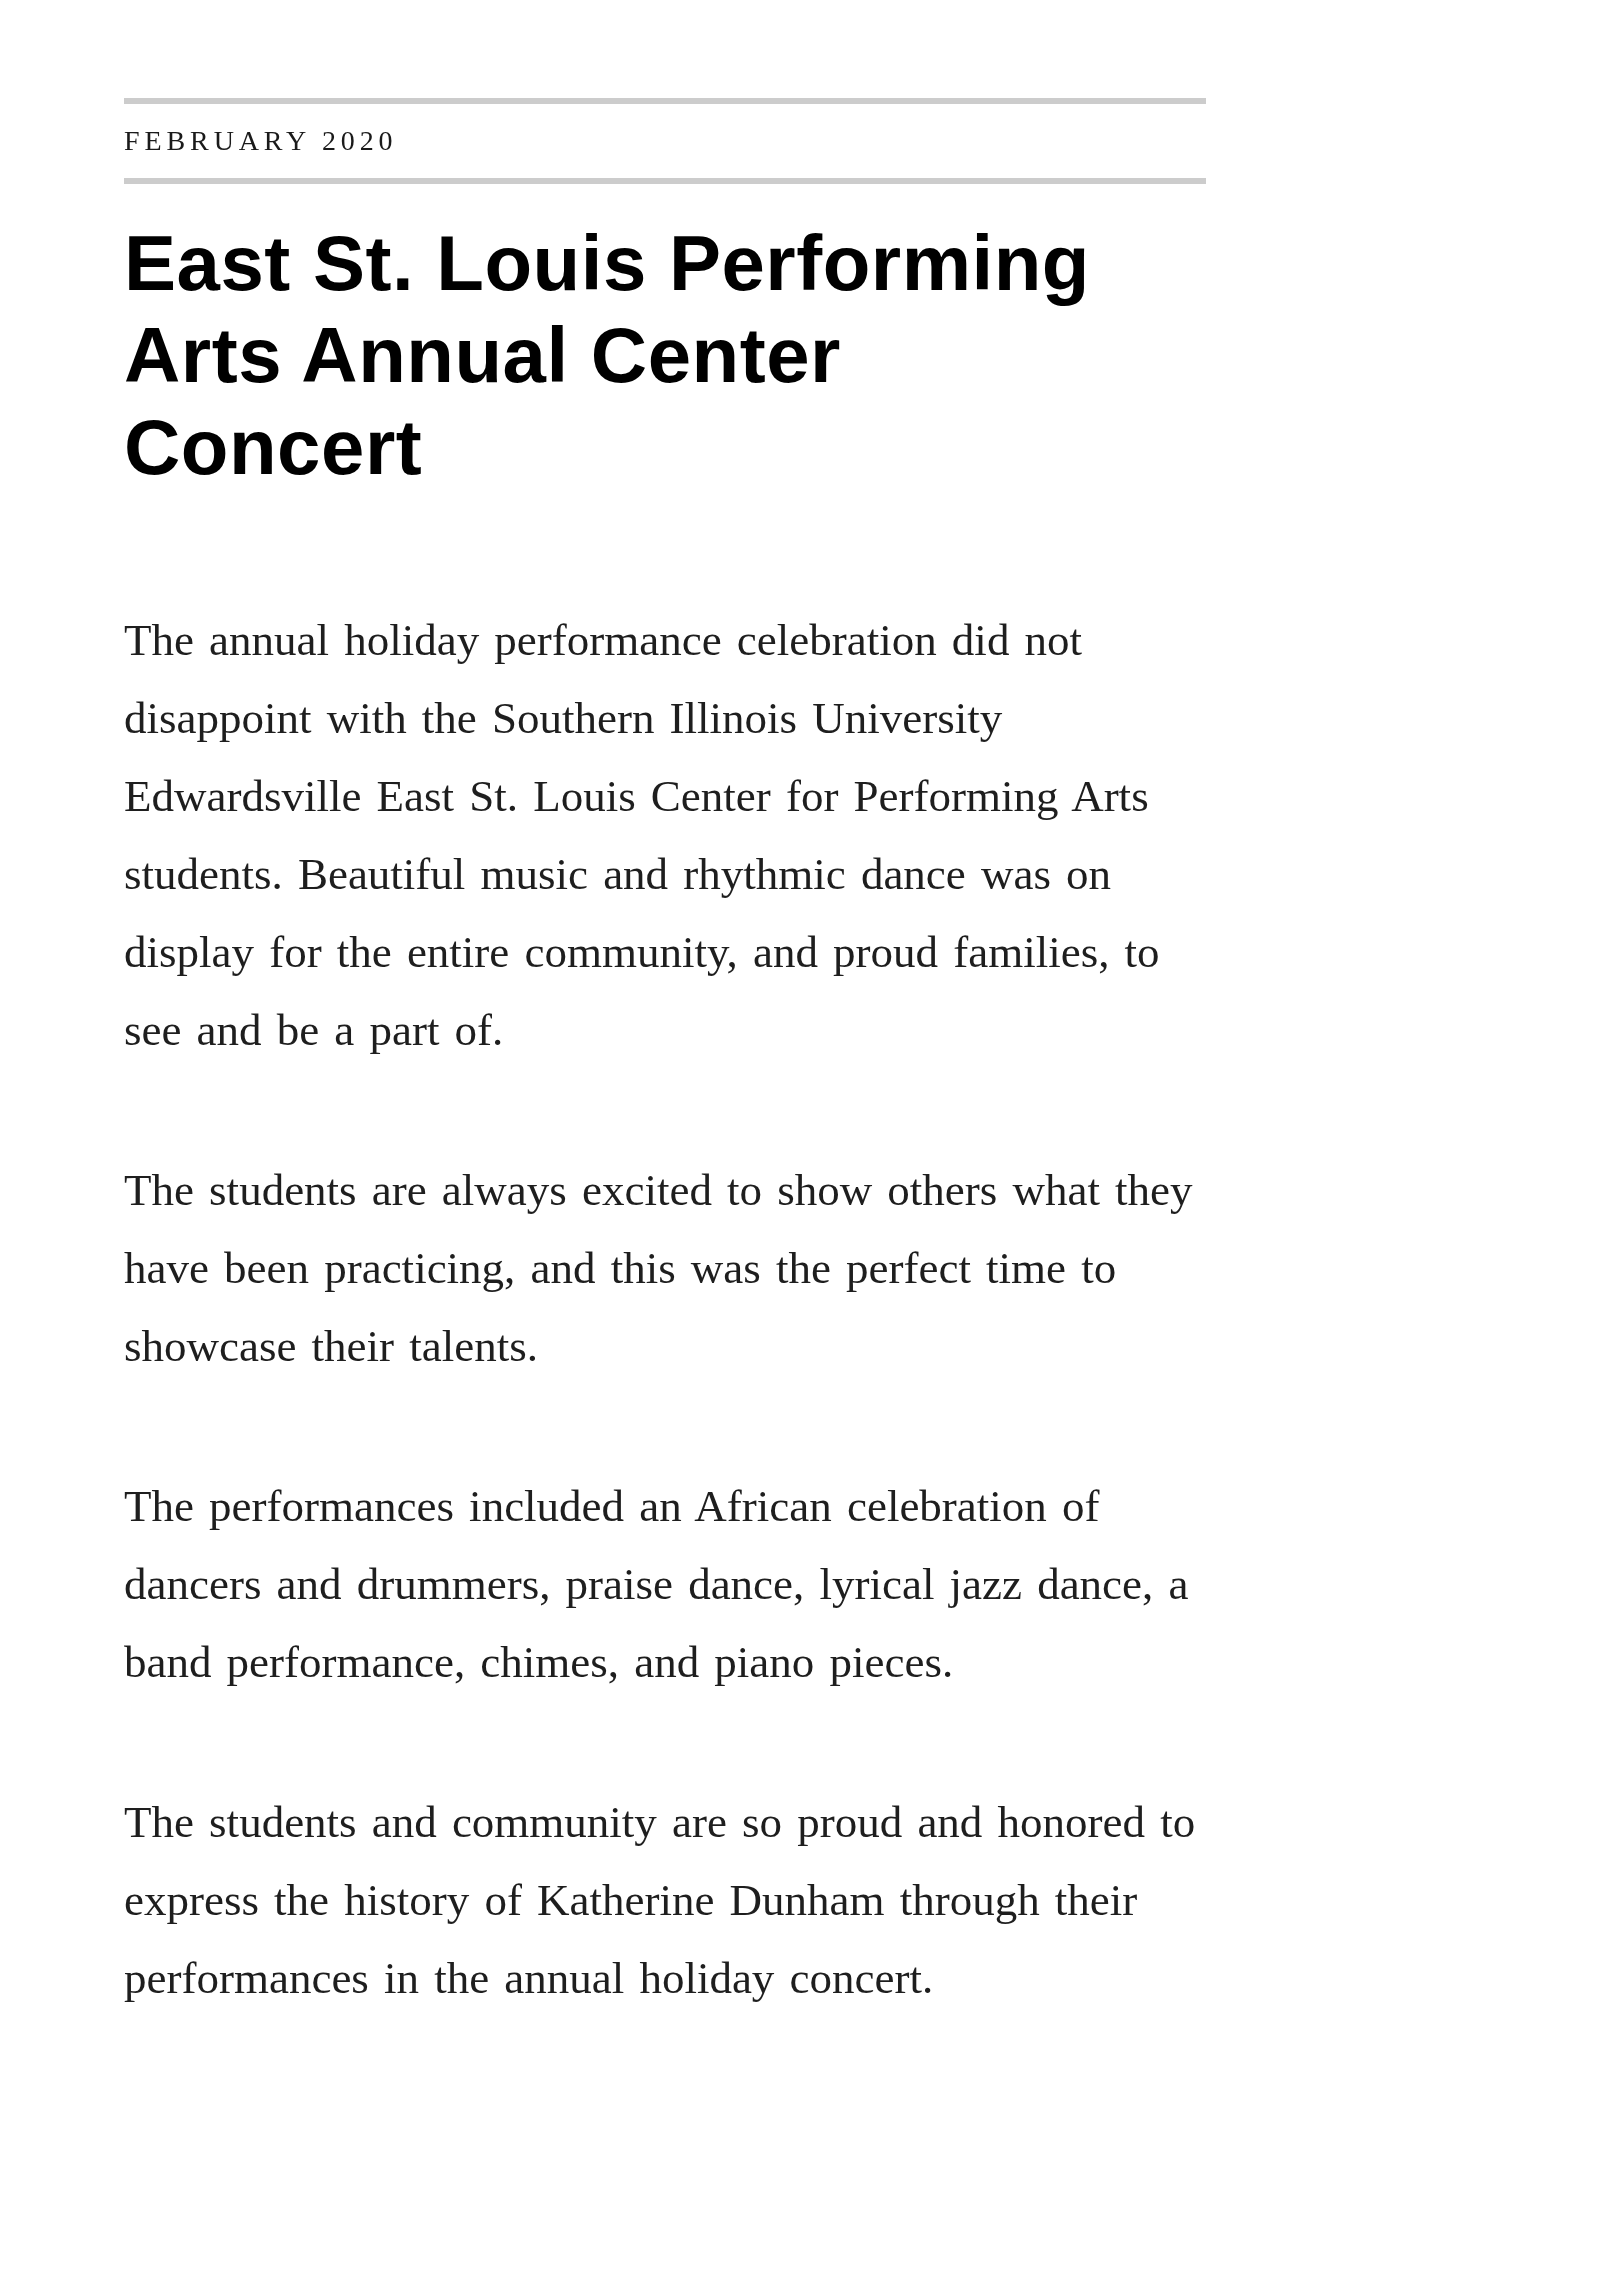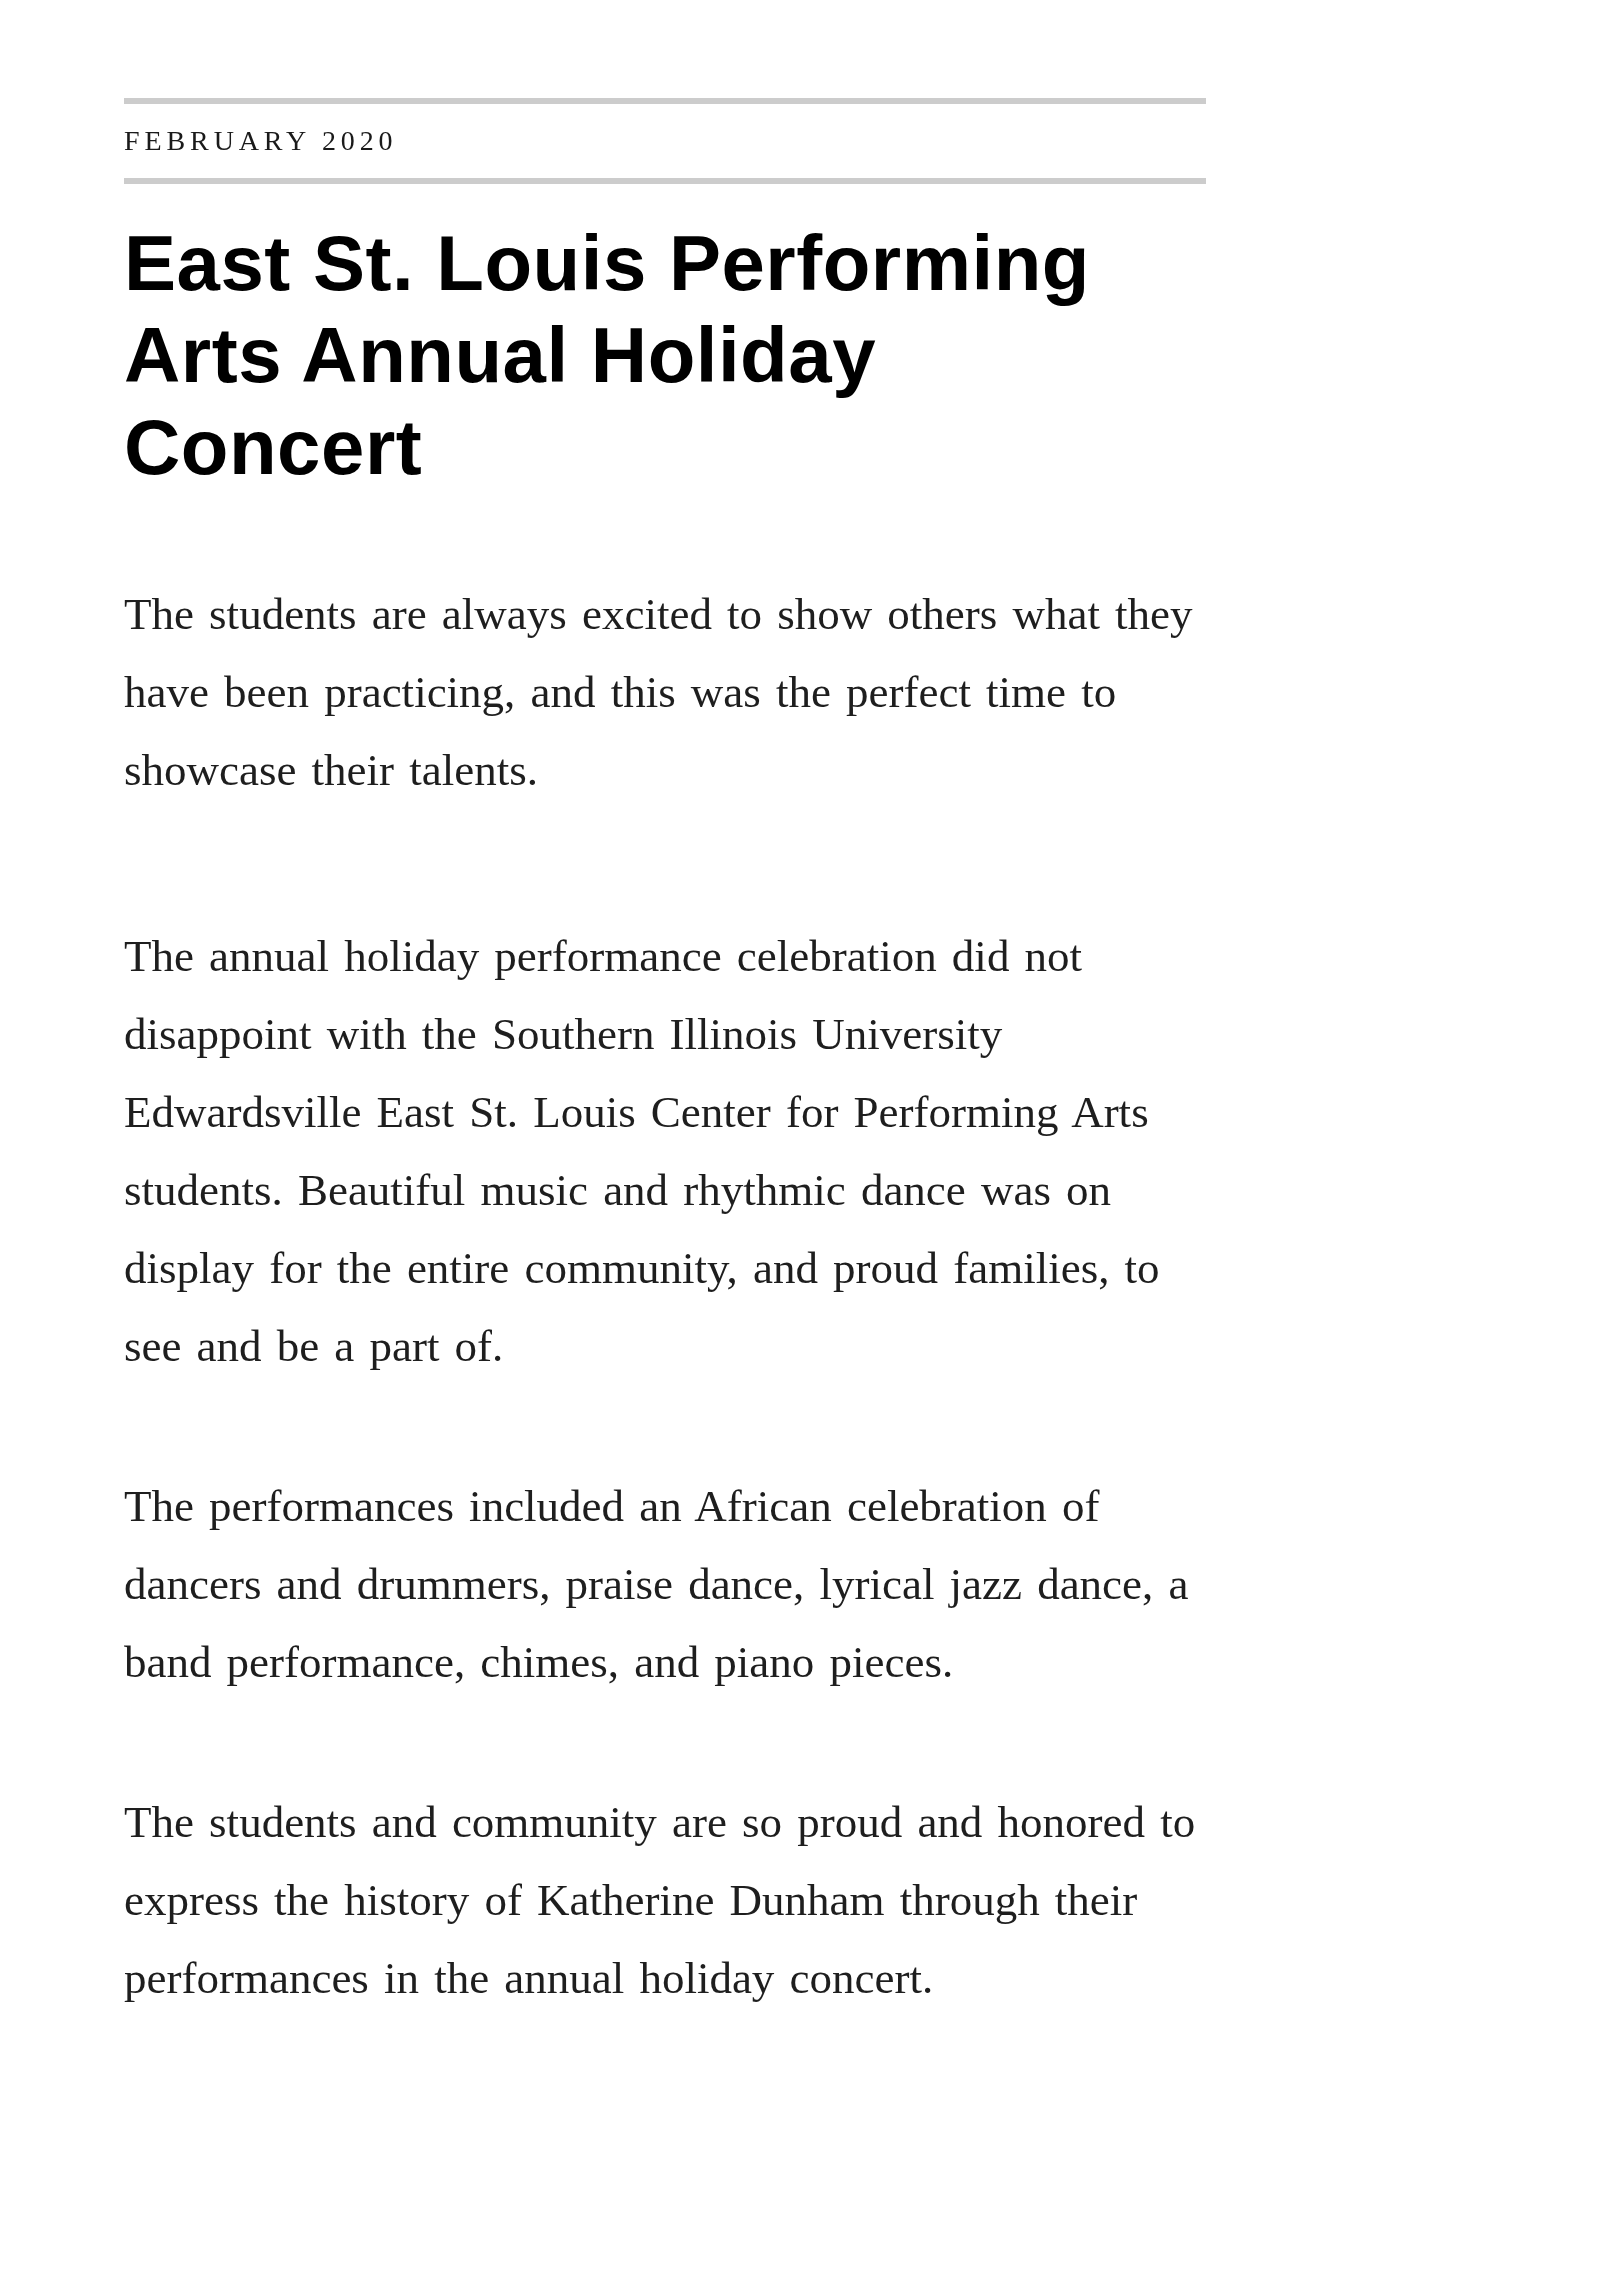--- a/index.html
+++ b/index.html
@@ -61,33 +61,33 @@
 
 <div class="page">
 
   <div class="rule"></div>
 
   <div class="issue-date">FEBRUARY 2020</div>
 
   <div class="rule"></div>
 
   <h1 class="title">East St. Louis Performing
-Arts Annual Holiday
+Arts Annual Center
 Concert</h1>
-
-  <p class="body-para">The students are always excited to show others what they
-have been practicing, and this was the perfect time to
-showcase their talents.</p>
 
   <p class="body-para first">The annual holiday performance celebration did not
 disappoint with the Southern Illinois University
 Edwardsville East St. Louis Center for Performing Arts
 students. Beautiful music and rhythmic dance was on
 display for the entire community, and proud families, to
 see and be a part of.</p>
+
+  <p class="body-para">The students are always excited to show others what they
+have been practicing, and this was the perfect time to
+showcase their talents.</p>
 
   <p class="body-para">The performances included an African celebration of
 dancers and drummers, praise dance, lyrical jazz dance, a
 band performance, chimes, and piano pieces.</p>
 
   <p class="body-para">The students and community are so proud and honored to
 express the history of Katherine Dunham through their
 performances in the annual holiday concert.</p>
 
 </div>

